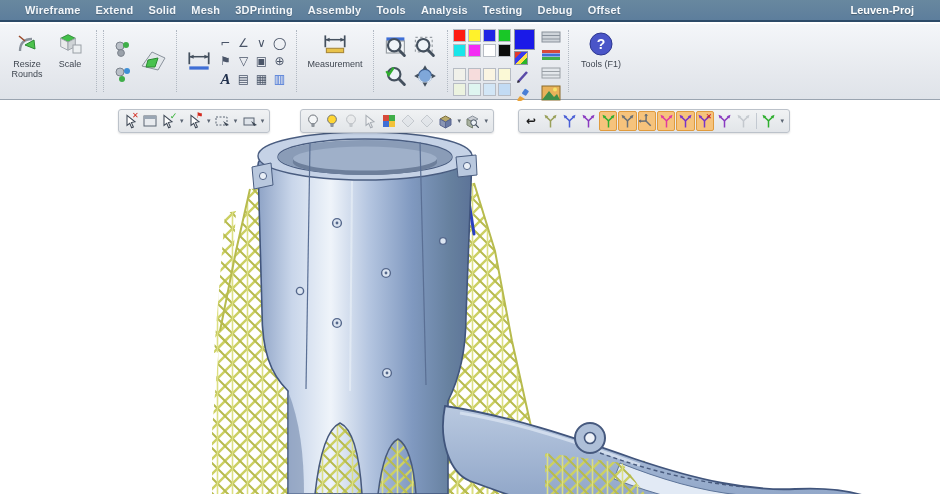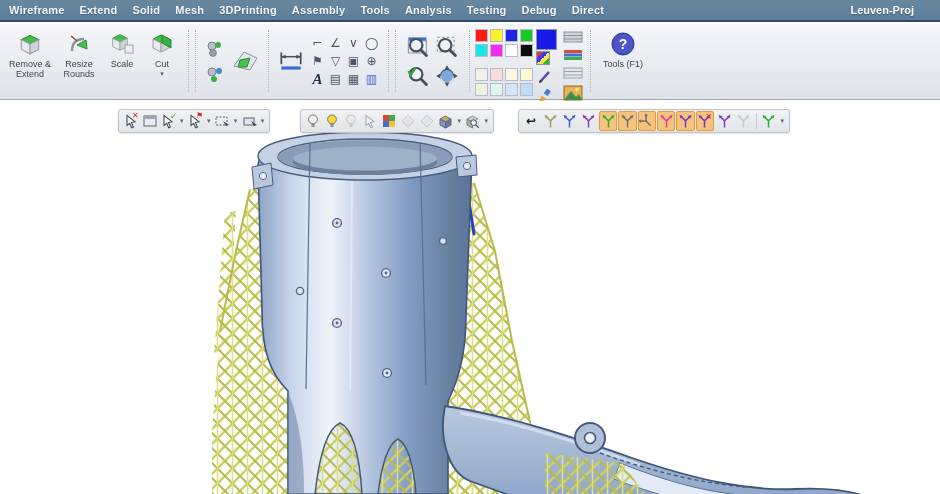--- a/index.html
+++ b/index.html
@@ -3,21 +3,21 @@
 <meta charset="utf-8">
 <style>
   * { margin:0; padding:0; box-sizing:border-box; }
   html,body { width:940px; height:494px; overflow:hidden; }
   body { font-family:"Liberation Sans","DejaVu Sans",sans-serif; background:#fff; position:relative; }
   #app { position:absolute; inset:0; width:940px; height:494px; background:#fff; }
 
   
   #menubar { position:absolute; left:0; top:0; width:940px; height:22px;
     background:linear-gradient(#68889f,#5d7e9c); display:flex; align-items:center; gap:15px;
-    padding-left:9px; border-bottom:2px solid #2c4a68; }
+    padding-left:25px; border-bottom:2px solid #2c4a68; }
   .menu-item { color:#f2f6fa; font-size:11px; font-weight:bold; letter-spacing:.2px; cursor:default; white-space:nowrap; text-shadow:0 1px 1px rgba(0,0,0,.25); }
   #project-name { position:absolute; right:26px; top:4px; color:#fdfefe; font-size:11px; font-weight:bold; text-shadow:0 1px 1px rgba(0,0,0,.3); }
 
   
   #ribbon { position:absolute; left:0; top:24px; width:940px; height:76px;
     background:linear-gradient(#f4f6f9,#e5e8ed 70%,#dfe3e9); border-bottom:1px solid #9aa4b0;
     display:flex; align-items:stretch; padding:2px 0 3px 1px; }
   .rgroup { display:flex; align-items:stretch; padding:1px 3px; }
   .rsep { width:1px; border-left:1px dotted #b2b9c3; margin:4px 3px; }
   .rbtn { display:flex; flex-direction:column; align-items:center; justify-content:flex-start;
@@ -103,63 +103,45 @@
     <span class="menu-item">Wireframe</span>
     <span class="menu-item">Extend</span>
     <span class="menu-item">Solid</span>
     <span class="menu-item">Mesh</span>
     <span class="menu-item">3DPrinting</span>
     <span class="menu-item">Assembly</span>
     <span class="menu-item">Tools</span>
     <span class="menu-item">Analysis</span>
     <span class="menu-item">Testing</span>
     <span class="menu-item">Debug</span>
-    <span class="menu-item">Direct</span>
+    <span class="menu-item">Offset</span>
     <span id="project-name">Leuven-Proj</span>
   </div>
 
   <div id="ribbon">
 
     <div class="rgroup">
-      <div class="rbtn" style="max-width:52px">
-        <span class="ric">
-            <svg width="26" height="26">
-              <use href="#icn-cube"></use>
-            </svg>
-          </span>
-        <span class="rlabel">Remove &amp; Extend</span>
-      </div>
       <div class="rbtn" style="max-width:46px">
         <span class="ric">
           <svg width="26" height="26" viewBox="0 0 26 26">
             <path d="M6,20 Q6,8 18,8" fill="none" stroke="#8a929c" stroke-width="2.4"></path>
             <polygon points="11,14 20,9 21,18" fill="#4cc24c" stroke="#2c8a33"></polygon>
             <line x1="5" y1="5" x2="11" y2="10" stroke="#9a4a2a" stroke-width="1.6"></line>
           </svg>
         </span>
         <span class="rlabel">Resize Rounds</span>
       </div>
       <div class="rbtn">
         <span class="ric">
           <svg width="26" height="26" viewBox="0 0 26 26">
             <use href="#icn-cube" width="22" height="22"></use>
             <rect x="16" y="14" width="8" height="8" fill="#eceff1" stroke="#9aa0a6"></rect>
           </svg>
         </span>
         <span class="rlabel">Scale</span>
-      </div>
-      <div class="rbtn">
-        <span class="ric">
-          <svg width="26" height="26" viewBox="0 0 26 26">
-            <use href="#icn-cube" width="24" height="24"></use>
-            <polygon points="13,4 22,9 22,17 13,12" fill="#37b341" stroke="#27842f"></polygon>
-          </svg>
-        </span>
-        <span class="rlabel">Cut</span>
-        <span class="caret">▾</span>
       </div>
     </div>
 
     <div class="rsep"></div>
 
 
     <div class="rsep"></div>
 
     <div class="rgroup">
       <div class="minicol">
@@ -206,20 +188,31 @@
         <span class="cell glyph">⊕</span>
         <span class="cell bigA">A</span>
         <span class="cell glyph">▤</span>
         <span class="cell glyph">▦</span>
         <span class="cell glyph" style="color:#3f6fd6">▥</span>
       </div>
     </div>
 
     <div class="rsep"></div>
 
+    <div class="rgroup">
+      <div class="rbtn" style="max-width:66px;min-width:64px">
+        <span class="ric">
+          <svg width="28" height="28" viewBox="0 0 26 26">
+              <use href="#icn-dim"></use>
+              <rect x="5" y="17" width="16" height="4" fill="#e8c24a" stroke="#a8883a"></rect>
+            </svg>
+        </span>
+        <span class="rlabel">Measurement</span>
+      </div>
+    </div>
 
     <div class="rsep"></div>
 
     <div class="rgroup">
       <div class="zoomgrid">
         <span class="cell">
           <svg width="24" height="24" viewBox="0 0 20 20">
               <rect x="2" y="2" width="15" height="3" fill="#3f6fd6"></rect>
               <rect x="2" y="5" width="15" height="10" fill="#f2f5f8" stroke="#9aa0a6"></rect>
               <use href="#icn-mag"></use>

